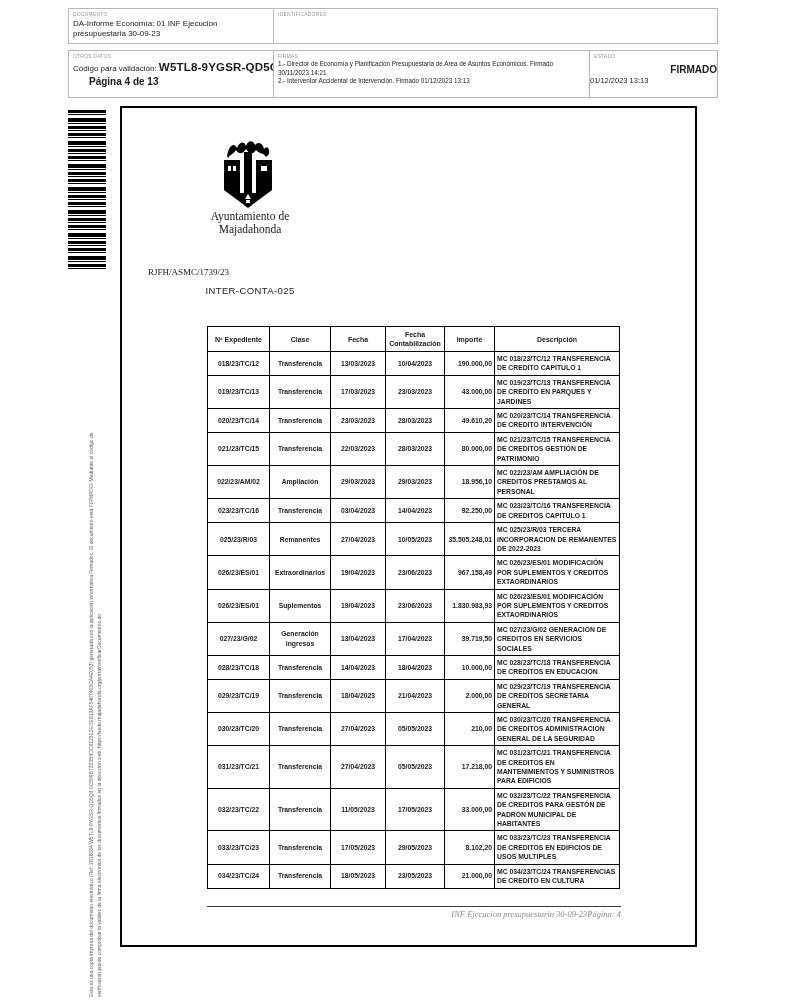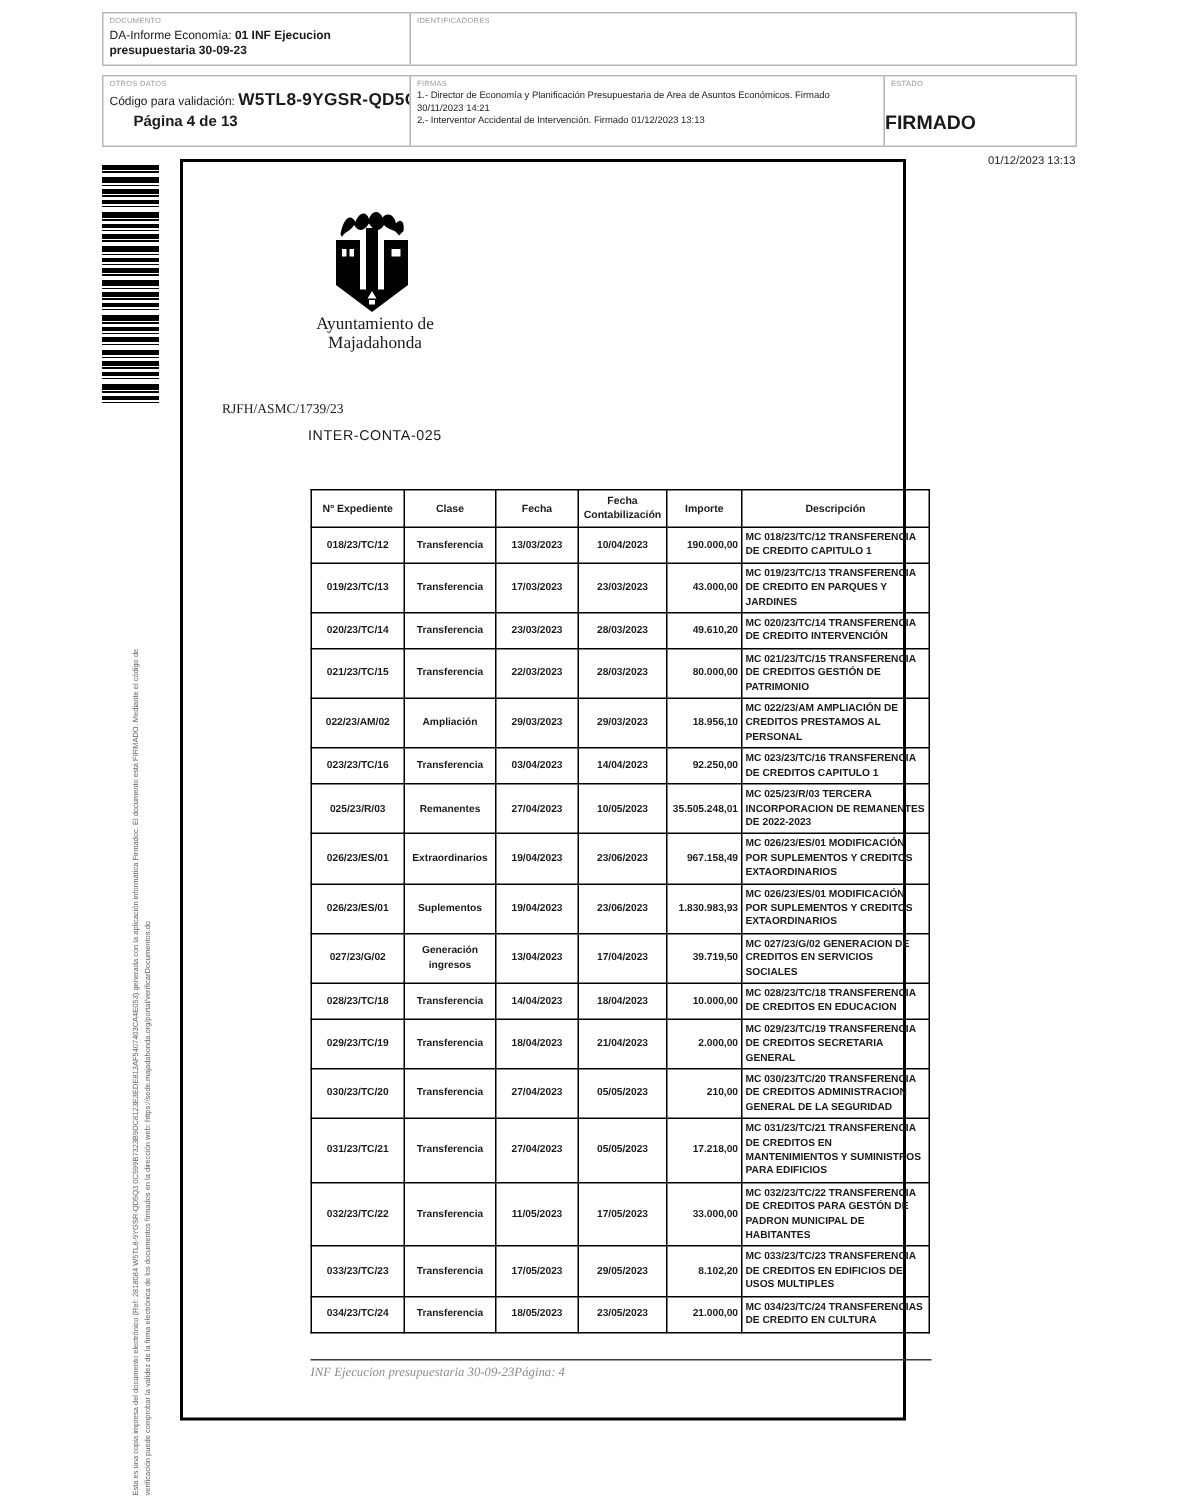--- a/index.html
+++ b/index.html
@@ -9,47 +9,47 @@
   }
   
   .hbox{position:absolute;background:#fff;border:1px solid #b8b8b8;box-sizing:border-box;}
   .hlabel{font-size:5px;color:#9a9a9a;padding:2px 0 1px 4px;letter-spacing:.2px;}
   #box-documento{left:68px;top:8px;width:206px;height:36px;}
   #box-identificadores{left:273px;top:8px;width:445px;height:36px;}
   #box-otros{left:68px;top:50px;width:206px;height:48px;}
   #box-firmas{left:273px;top:50px;width:317px;height:48px;}
   #box-estado{left:589px;top:50px;width:129px;height:48px;}
   .doc-title{font-size:8px;line-height:10px;padding:1px 4px;width:180px;}
-  .doc-title b{font-weight:bold;}
+  .doc-title b{font-weight:normal;}
   .otros-line{font-size:8px;padding:1px 4px;white-space:nowrap;}
   .otros-line .code{font-weight:bold;font-size:11.5px;letter-spacing:.2px;}
   .otros-page{font-size:10px;font-weight:bold;padding:2px 4px;margin-left:16px;}
   .firmas-item{font-size:6.3px;line-height:8.5px;padding:0 4px;color:#222;}
-  .estado-status{font-size:13px;font-weight:bold;text-align:left;margin-top:14px;}
-  .estado-date{font-size:7.5px;text-align:right;margin-top:13px;}
+  .estado-status{font-size:10px;font-weight:bold;text-align:right;margin-top:4px;}
+  .estado-date{font-size:7.5px;text-align:left;margin-top:1px;}
   
   .barcode{
     position:absolute;left:68px;top:110px;width:38px;height:160px;background-color:#fff;
     background-image:
       repeating-linear-gradient(180deg,
         #000 0px,#000 3px,#fff 3px,#fff 4px,#000 4px,#000 5px,#fff 5px,#fff 8px,
         #000 8px,#000 12px,#fff 12px,#fff 13px,#000 13px,#000 14px,#fff 14px,#fff 16px,
         #000 16px,#000 19px,#fff 19px,#fff 20px,#000 20px,#000 21px,#fff 21px,#fff 23px),
       repeating-linear-gradient(180deg,
         transparent 0px,transparent 9px,#fff 9px,#fff 11px,transparent 11px,transparent 26px,
         #fff 26px,#fff 27px,transparent 27px,transparent 37px);
   }
   .vtext{
     position:absolute;left:88px;top:997px;width:705px;
     transform:rotate(-90deg);transform-origin:0 0;
     font-size:5px;line-height:7.6px;color:#5f5f5f;white-space:nowrap;
   }
   
   .main{
-    position:absolute;left:120px;top:106px;width:484px;height:841px;
+    position:absolute;left:120px;top:106px;width:577px;height:841px;
     border:2px solid #000;box-sizing:border-box;background:#fff;
   }
   .logo{position:absolute;left:98px;top:30px;width:56px;height:72px;}
   .org{position:absolute;left:26px;top:102px;width:204px;text-align:center;
        font-family:"Liberation Serif",serif;font-size:11.5px;line-height:13px;}
   .dept{position:absolute;left:26px;top:131px;width:204px;text-align:center;
        font-family:"Liberation Serif",serif;font-size:10px;line-height:11.5px;}
   .ref{position:absolute;left:26px;top:159px;width:204px;text-align:left;
        font-family:"Liberation Serif",serif;font-size:9px;}
   .code2{position:absolute;left:26px;top:177px;width:204px;text-align:center;
@@ -58,21 +58,21 @@
   table.doc{position:absolute;left:85px;top:218px;width:412px;border-collapse:collapse;table-layout:fixed;}
   table.doc th,table.doc td{border:1px solid #000;box-sizing:border-box;}
   table.doc th{font-size:7px;font-weight:bold;text-align:center;padding:3px 1px;height:24px;line-height:9px;}
   table.doc td{font-size:6.8px;font-weight:bold;line-height:9.4px;padding:2px 2px;vertical-align:middle;}
   td.c-exp,td.c-clase,td.c-fecha,td.c-fcont{text-align:center;}
   td.c-imp{text-align:right;padding-right:3px;}
   td.c-desc{text-align:left;padding-left:3px;}
   
   .pfooter{
     position:absolute;left:85px;top:798px;width:414px;border-top:1.5px solid #3a3a3a;
-    display:flex;justify-content:flex-start;padding-top:2px;box-sizing:border-box;
+    display:flex;justify-content:flex-end;padding-top:2px;box-sizing:border-box;
     font-family:"Liberation Serif",serif;font-style:italic;font-size:8.5px;color:#8d8d8d;
   }
 </style>
 </head>
 <body>
 
 <div class="hbox" id="box-documento">
   <div class="hlabel">DOCUMENTO</div>
   <div class="doc-title">
     <span>DA-Informe Economía: </span><b>01 INF Ejecucion presupuestaria 30-09-23</b>

